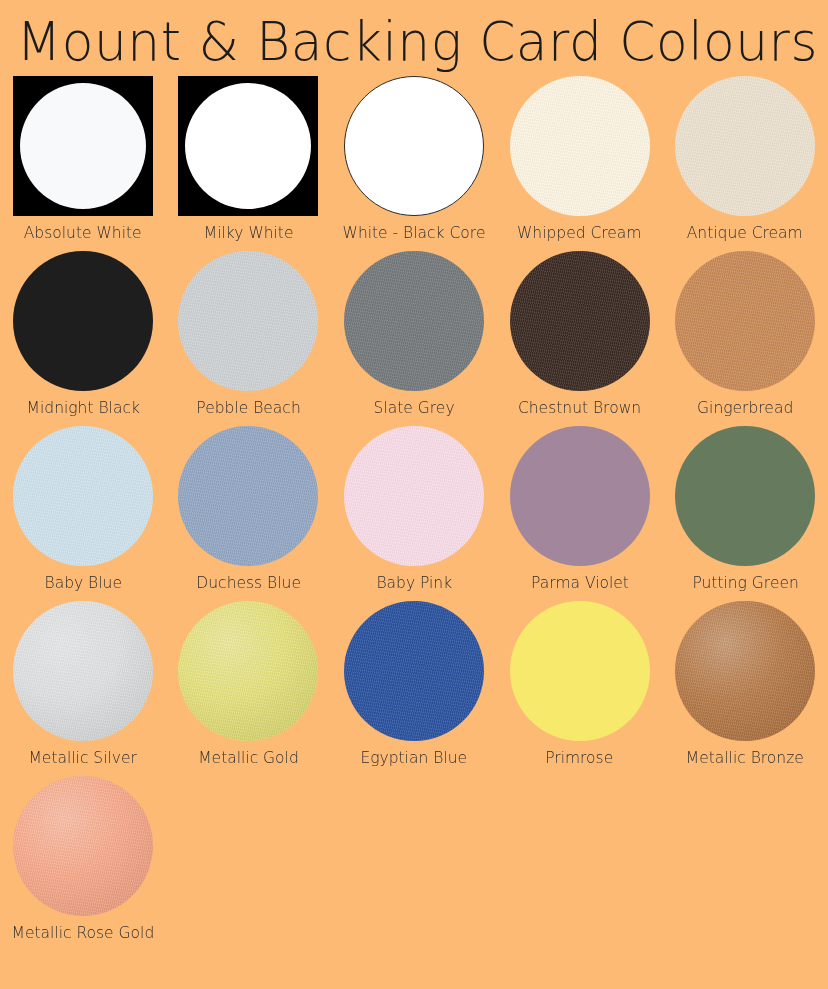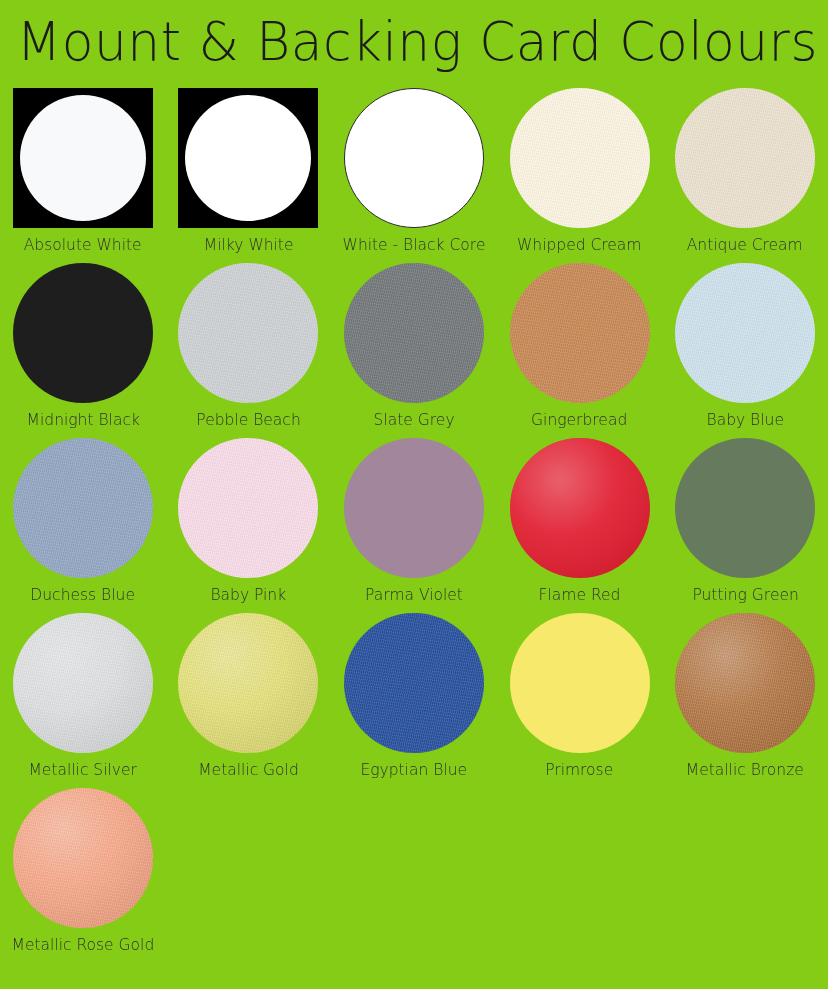--- a/index.html
+++ b/index.html
@@ -11,21 +11,21 @@
     width: 828px;
     height: 989px;
     font-family: "DejaVu Sans", sans-serif;
     overflow: hidden;
   }
 
   #page {
     position: relative;
     width: 828px;
     height: 989px;
-    background: #84cc16;
+    background: #fdba74;
   }
 
   
   .title {
     position: absolute;
     left: 0;
     top: 6px;
     width: 828px;
     text-align: center;
     font-family: "DejaVu Sans", sans-serif;
@@ -35,21 +35,21 @@
     color: #1b1b1b;
     font-weight: 300;
     white-space: nowrap;
     transform: scaleX(0.96);
   }
 
   
   .grid {
     position: absolute;
     left: 0;
-    top: 88px;
+    top: 76px;
     width: 828px;
     display: grid;
     grid-template-columns: repeat(5, 165.6px);
     grid-auto-rows: 175px;
   }
 
   .cell {
     position: relative;
     display: flex;
     flex-direction: column;
@@ -175,20 +175,26 @@
         <div class="label">Pebble Beach</div>
       </div>
       <div class="cell">
         <div class="swatch-wrap">
           <div class="disc textured" style="background: rgb(116, 121, 123);"></div>
         </div>
         <div class="label">Slate Grey</div>
       </div>
       <div class="cell">
         <div class="swatch-wrap">
+          <div class="disc textured" style="background: rgb(59, 42, 35);"></div>
+        </div>
+        <div class="label">Chestnut Brown</div>
+      </div>
+      <div class="cell">
+        <div class="swatch-wrap">
           <div class="disc textured" style="background: rgb(201, 138, 87);"></div>
         </div>
         <div class="label">Gingerbread</div>
       </div>
       <div class="cell">
         <div class="swatch-wrap">
           <div class="disc textured" style="background: rgb(207, 226, 236);"></div>
         </div>
         <div class="label">Baby Blue</div>
       </div>
@@ -205,26 +211,20 @@
         <div class="label">Baby Pink</div>
       </div>
       <div class="cell">
         <div class="swatch-wrap">
           <div class="disc" style="background: rgb(161, 134, 156);"></div>
         </div>
         <div class="label">Parma Violet</div>
       </div>
       <div class="cell">
         <div class="swatch-wrap">
-          <div class="disc sheen" style="background: rgb(224, 27, 46);"></div>
-        </div>
-        <div class="label">Flame Red</div>
-      </div>
-      <div class="cell">
-        <div class="swatch-wrap">
           <div class="disc" style="background: rgb(102, 122, 94);"></div>
         </div>
         <div class="label">Putting Green</div>
       </div>
       <div class="cell">
         <div class="swatch-wrap">
           <div class="disc textured sheen" style="background: rgb(220, 222, 223);"></div>
         </div>
         <div class="label">Metallic Silver</div>
       </div>

